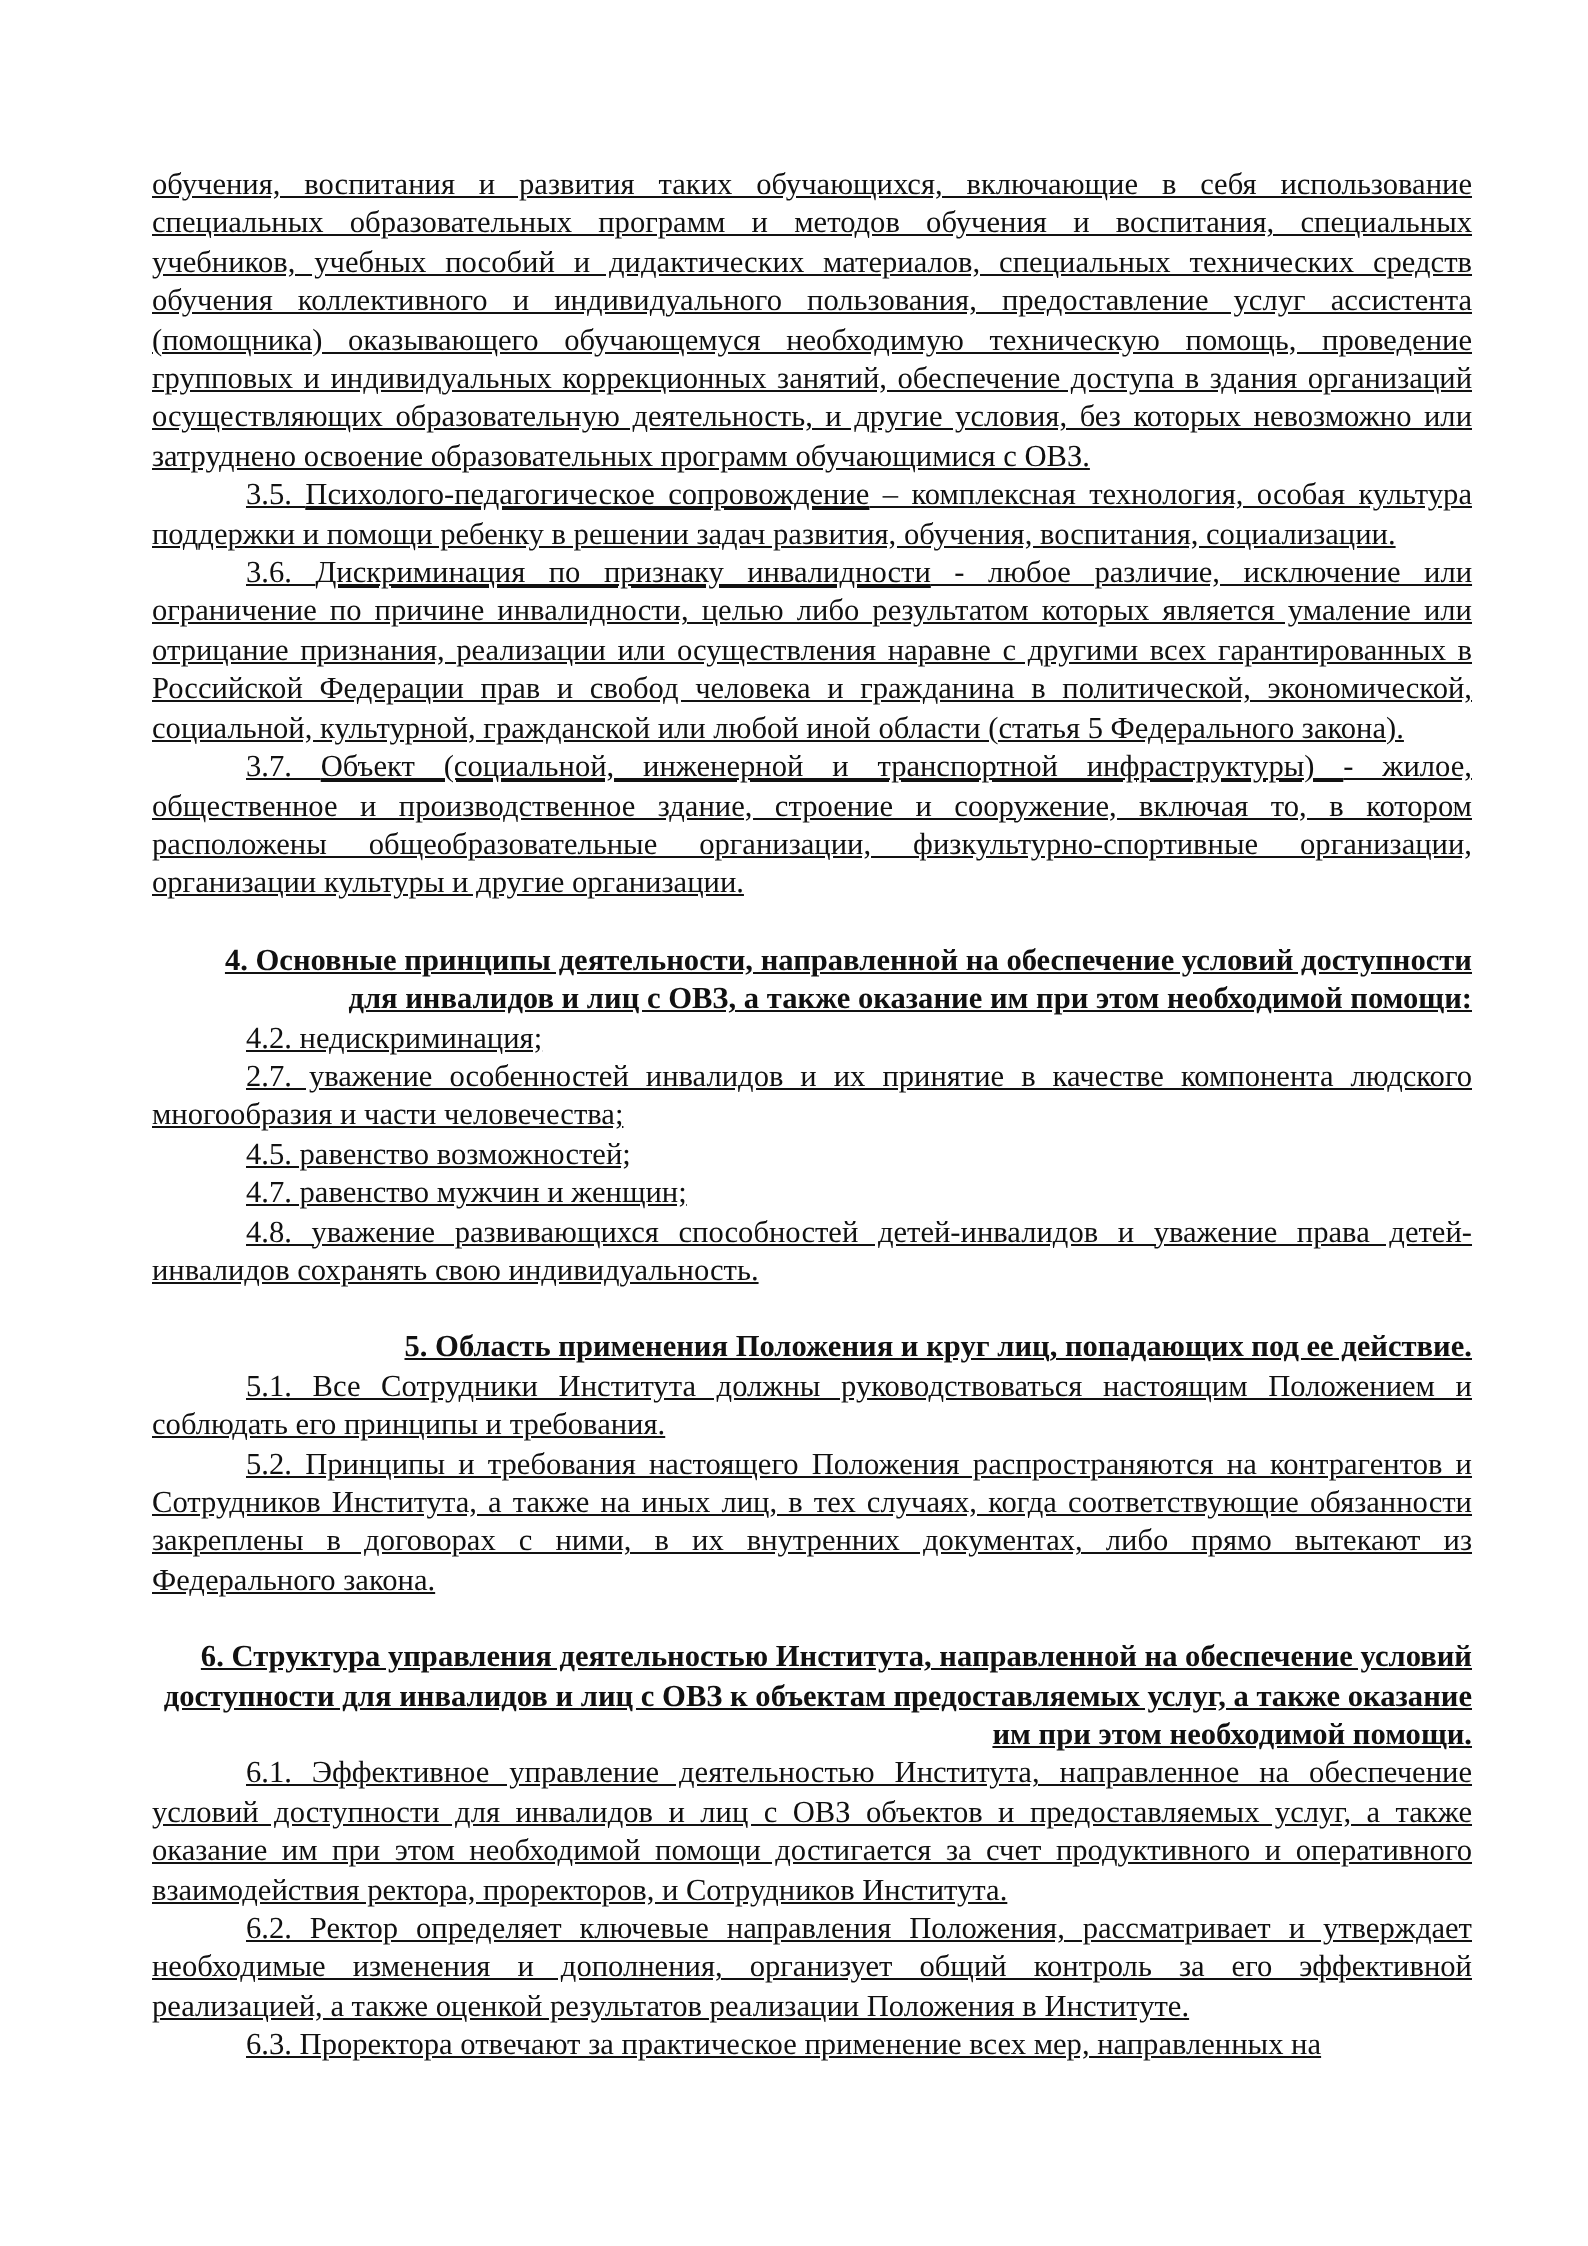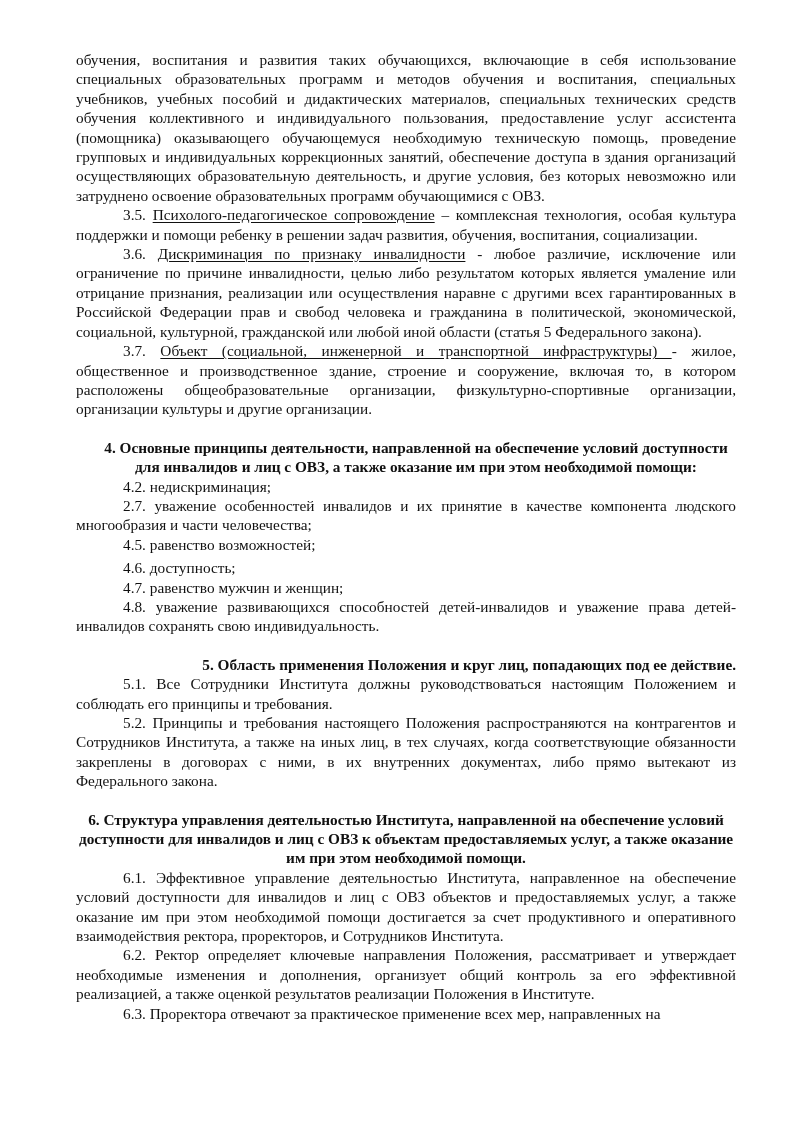--- a/index.html
+++ b/index.html
@@ -1,27 +1,28 @@
 <!DOCTYPE html>
 <html><head>
 <meta charset="utf-8">
 <style>
   html, body { margin: 0; padding: 0; background: #ffffff; }
   body { width: 794px; height: 1123px; overflow: hidden; position: relative; }
   .page {
-    position: absolute; left: 76px; top: 50px; width: 660px;
+    position: absolute; left: 76px; top: 83px; width: 660px;
     font-family: "Liberation Serif", serif; font-size: 15.3px; line-height: 19.4px;
     color: #111111;
+    text-decoration: underline;
   }
   p { margin: 0; text-align: justify; }
   .ind { text-indent: 47px; }
   .u { text-decoration: underline; text-underline-offset: 2px; }
   h2 {
     font-family: "Liberation Serif", serif; font-weight: bold; font-size: 15.3px;
-    line-height: 19.4px; margin: 0; text-align: center; color: #111111;
+    line-height: 19.4px; margin: 0; text-align: right; color: #111111;
   }
   .gap-lg { height: 19px; }
   .sec4 { padding-left: 20px; padding-right: 0; }
   .sec5 { padding-left: 85px; }
   .sec6 { padding: 0 0 0 0; }
   .li46 { margin-top: 4px; }
 </style>
 </head>
 <body>
 
@@ -34,21 +35,20 @@
   <p class="ind"><span>3.6. </span><span class="u">Дискриминация по признаку инвалидности</span><span> - любое различие, исключение или ограничение по причине инвалидности, целью либо результатом которых является умаление или отрицание признания, реализации или осуществления наравне с другими всех гарантированных в Российской Федерации прав и свобод человека и гражданина в политической, экономической, социальной, культурной, гражданской или любой иной области (статья 5 Федерального закона).</span></p>
 
   <p class="ind"><span>3.7. </span><span class="u">Объект (социальной, инженерной и транспортной инфраструктуры) </span><span>- жилое, общественное и производственное здание, строение и сооружение, включая то, в котором расположены общеобразовательные организации, физкультурно-спортивные организации, организации культуры и другие организации.</span></p>
 
   <div class="gap-lg"></div>
 
   <h2 class="sec4">4. Основные принципы деятельности, направленной на обеспечение условий доступности для инвалидов и лиц с ОВЗ, а также оказание им при этом необходимой помощи:</h2>
   <p class="ind">4.2. недискриминация;</p>
   <p class="ind">2.7. уважение особенностей инвалидов и их принятие в качестве компонента людского многообразия и части человечества;</p>
   <p class="ind">4.5. равенство возможностей;</p>
-  <p class="ind li46">4.6. доступность;</p>
   <p class="ind">4.7. равенство мужчин и женщин;</p>
   <p class="ind">4.8. уважение развивающихся способностей детей-инвалидов и уважение права детей-инвалидов сохранять свою индивидуальность.</p>
 
   <div class="gap-lg"></div>
 
   <h2 class="sec5" style="text-align:right;">5. Область применения Положения и круг лиц, попадающих под ее действие.</h2>
   <p class="ind">5.1. Все Сотрудники Института должны руководствоваться настоящим Положением и соблюдать его принципы и требования.</p>
   <p class="ind">5.2. Принципы и требования настоящего Положения распространяются на контрагентов и Сотрудников Института, а также на иных лиц, в тех случаях, когда соответствующие обязанности закреплены в договорах с ними, в их внутренних документах, либо прямо вытекают из Федерального закона.</p>
 
   <div class="gap-lg"></div>

